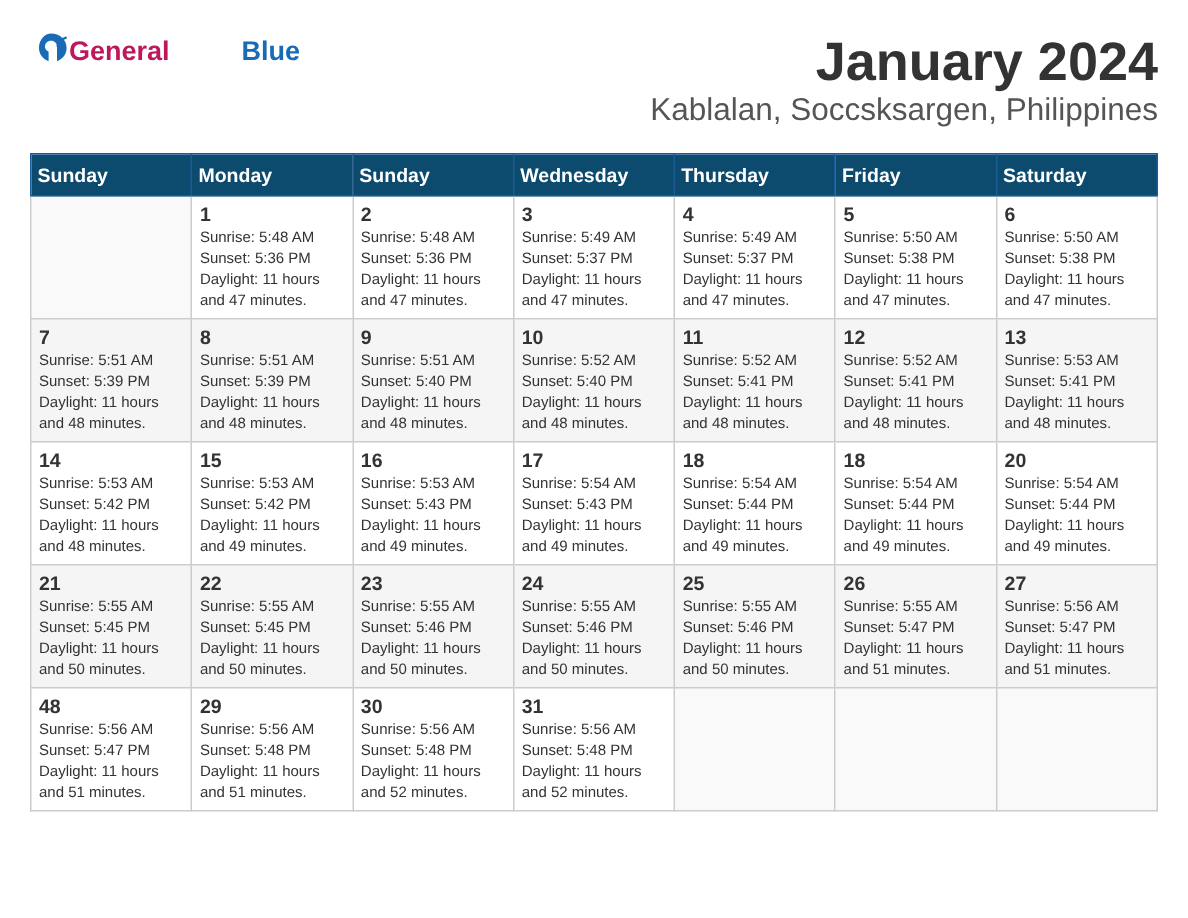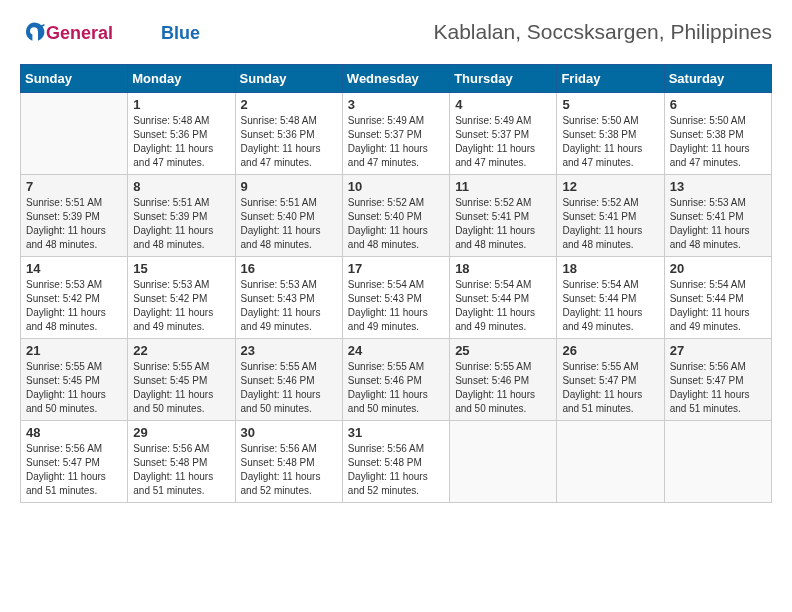--- a/index.html
+++ b/index.html
@@ -43,21 +43,21 @@
     .location {
       font-size: 21px;
       color: #555;
     }
     table {
       width: 100%;
       border-collapse: collapse;
       font-size: 11px;
     }
     thead tr th {
-      background-color: #0369a1;
+      background-color: #0c4a6e;
       color: #fff;
       padding: 6px 4px;
       text-align: left;
       font-size: 13px;
       font-weight: bold;
       border: 1px solid #1a5a9a;
     }
     tbody tr td {
       border: 1px solid #ccc;
       padding: 4px 5px;
@@ -95,20 +95,21 @@
         <path d="M15 3 C10 3 5 8 5 15 C5 20 8 24 13 26 L13 18 C11 17 10 16 10 14 C10 11 12 9 15 9 C18 9 20 11 20 14 L20 26 C25 24 28 20 28 15 C28 8 22 3 15 3 Z" fill="#1a6bb5"></path>
         <path d="M20 14 L25 10" stroke="#1a6bb5" stroke-width="2"></path>
         <path d="M20 10 L28 6" stroke="#1a6bb5" stroke-width="2"></path>
       </svg>
     </div>
     <div class="logo-text">
       <div><span class="logo-general">General</span><span class="logo-blue">Blue</span></div>
     </div>
   </div>
   <div class="title-block">
+    <div class="month-year">January 2024</div>
     <div class="location">Kablalan, Soccsksargen, Philippines</div>
   </div>
 </div>
 
 <table>
   <thead>
     <tr>
     <th>Sunday</th>
         <th>Monday</th>
         <th>Sunday</th>

